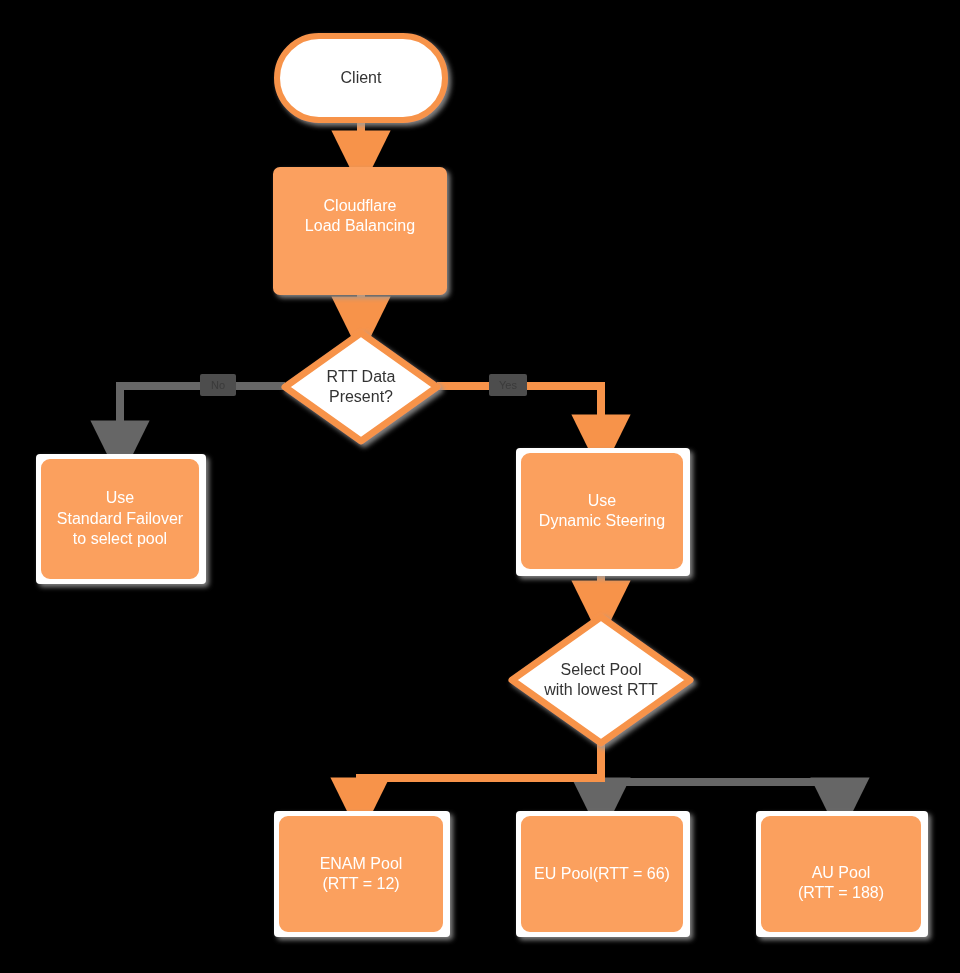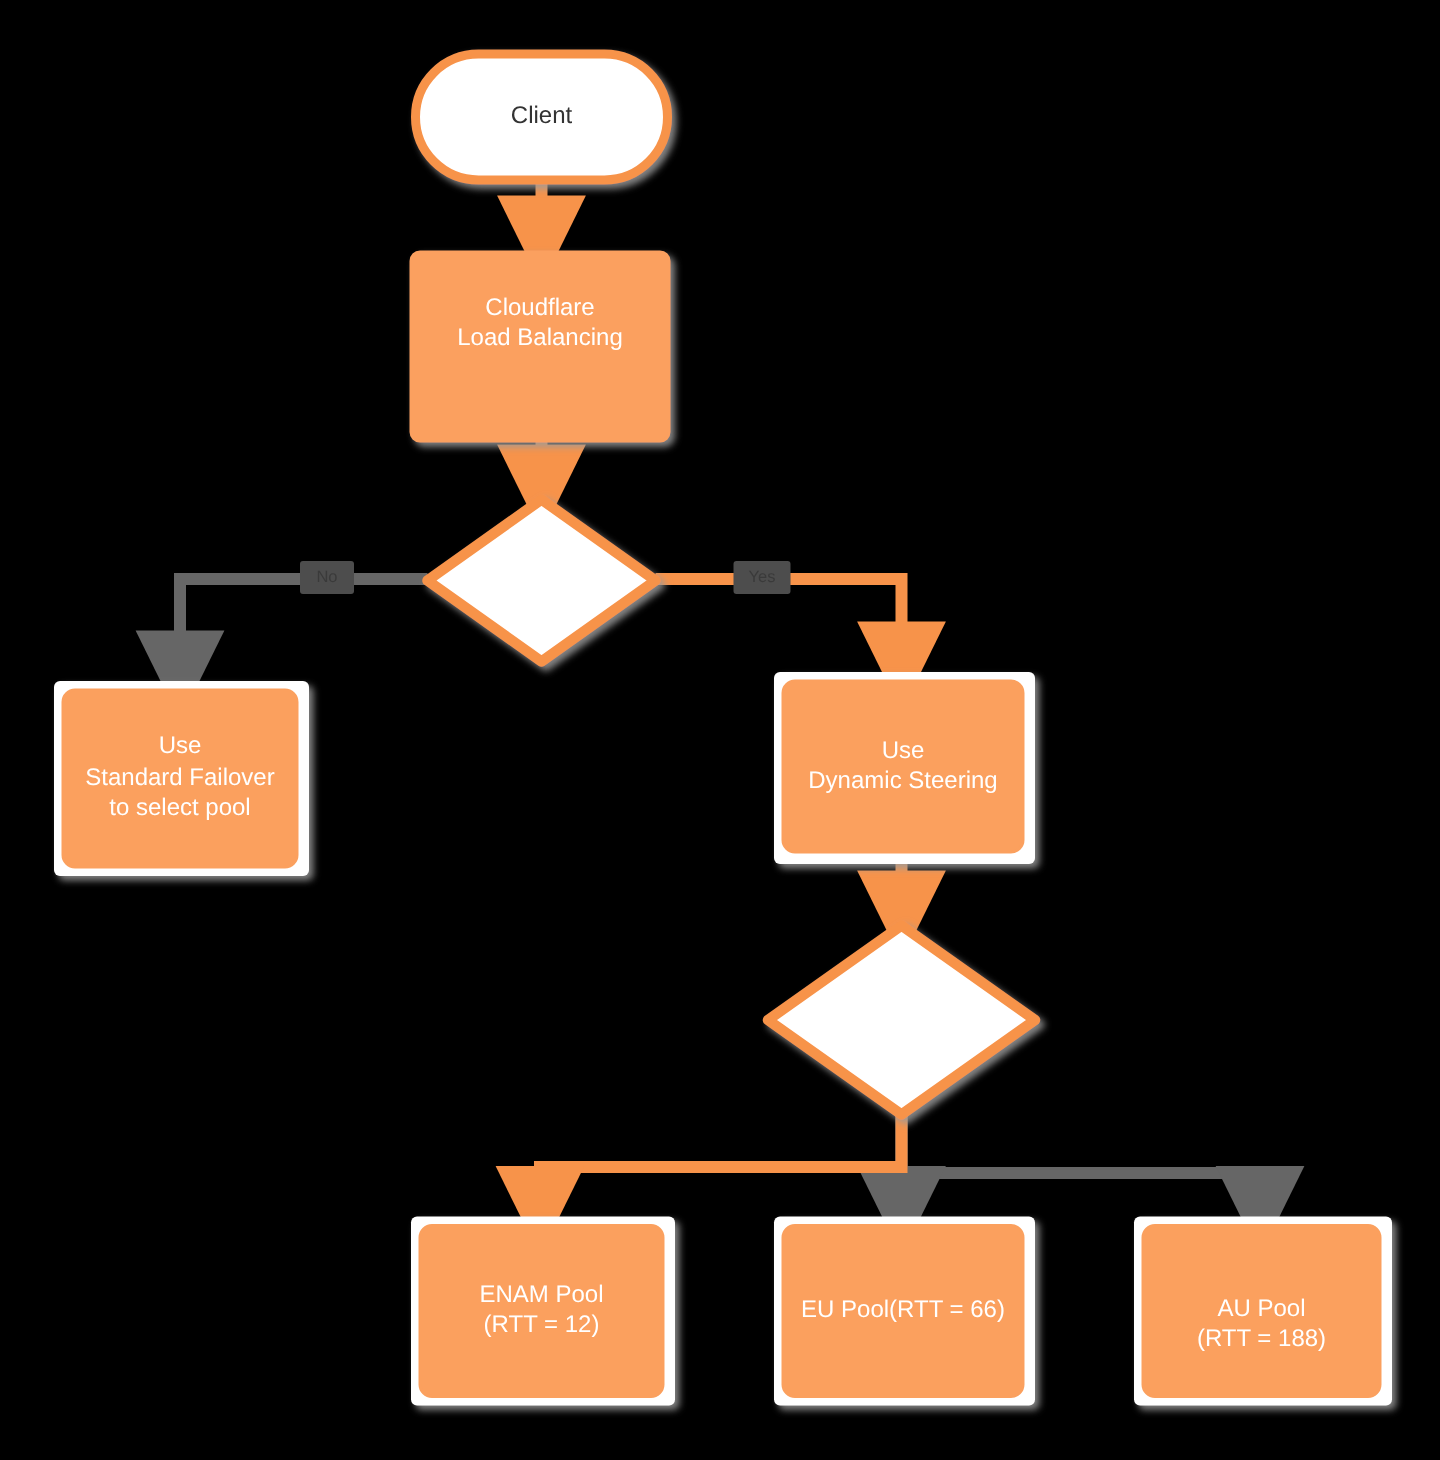--- a/index.html
+++ b/index.html
@@ -113,28 +113,32 @@
       <rect x="756" y="811" width="172" height="126" rx="4" ry="4" fill="#ffffff" filter="url(#soft-shadow)"></rect>
       <rect x="762" y="817" width="158" height="114" rx="8" ry="8" fill="#fba05e" stroke="#fba05e" stroke-width="2"></rect>
     </g>
   </svg>
 
   <div class="node-label label-dark" style="left:277px; top:36px; width:168px; height:84px;">Client</div>
 
   <div class="node-label label-light" style="left:274px; top:168px; width:172px; height:96px;">Cloudflare
 Load Balancing</div>
 
+  <div class="node-label label-dark" style="left:285px; top:333px; width:152px; height:108px;">RTT Data
+Present?</div>
 
   <div class="node-label label-light" style="left:42px; top:460px; width:156px; height:118px;">Use
 Standard Failover
 to select pool</div>
 
   <div class="node-label label-light" style="left:522px; top:454px; width:160px; height:114px;">Use
 Dynamic Steering</div>
 
+  <div class="node-label label-dark" style="left:512px; top:617px; width:178px; height:126px;">Select Pool
+with lowest RTT</div>
 
   <div class="node-label label-light" style="left:280px; top:817px; width:162px; height:114px; flex-direction:column;align-items:center;">
     <span>ENAM Pool</span>
     <span>(<span class="pool-rtt-bold">RTT = 12</span>)</span>
   </div>
 
   <div class="node-label label-light" style="left:522px; top:817px; width:160px; height:114px; ">
     <span>EU Pool</span>
     <span>(RTT = 66)</span>
   </div>

